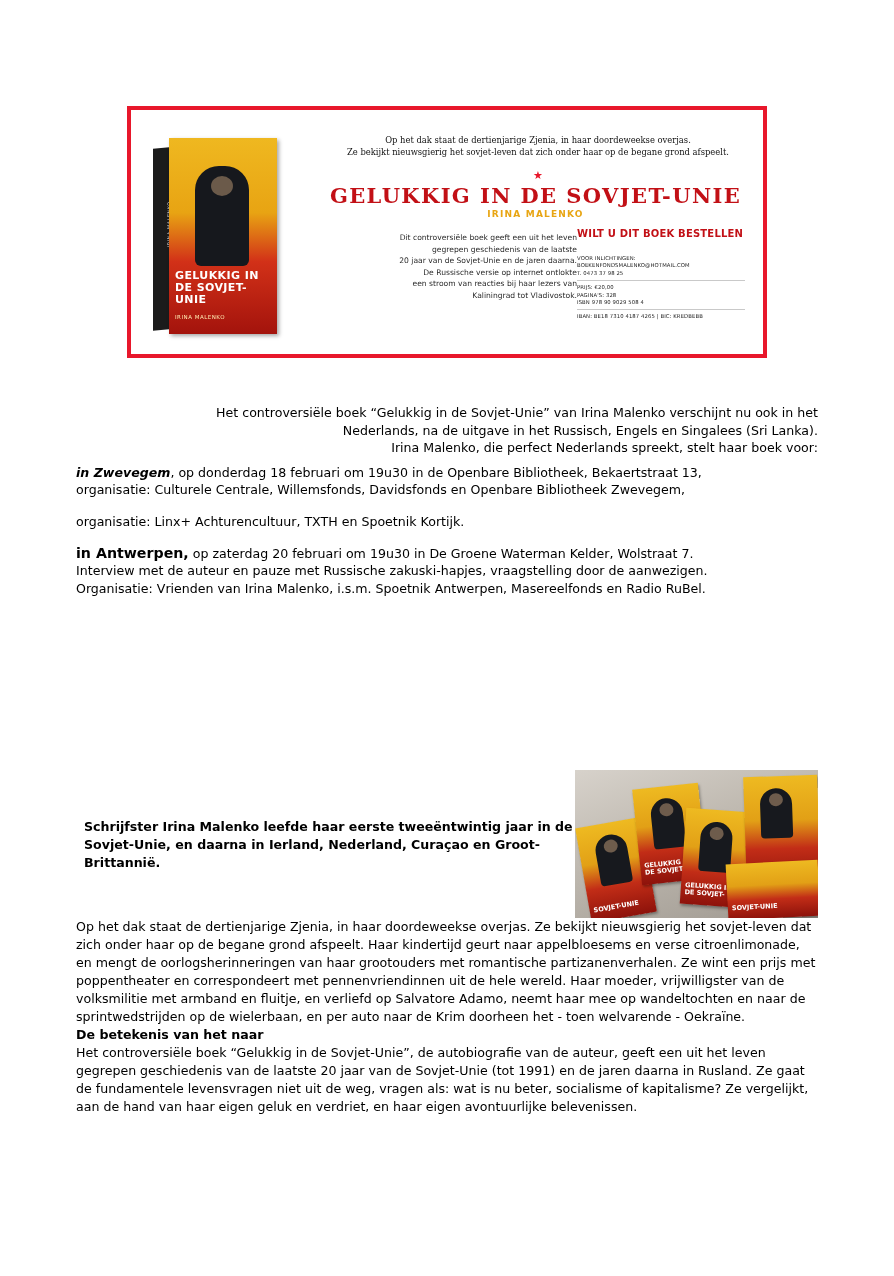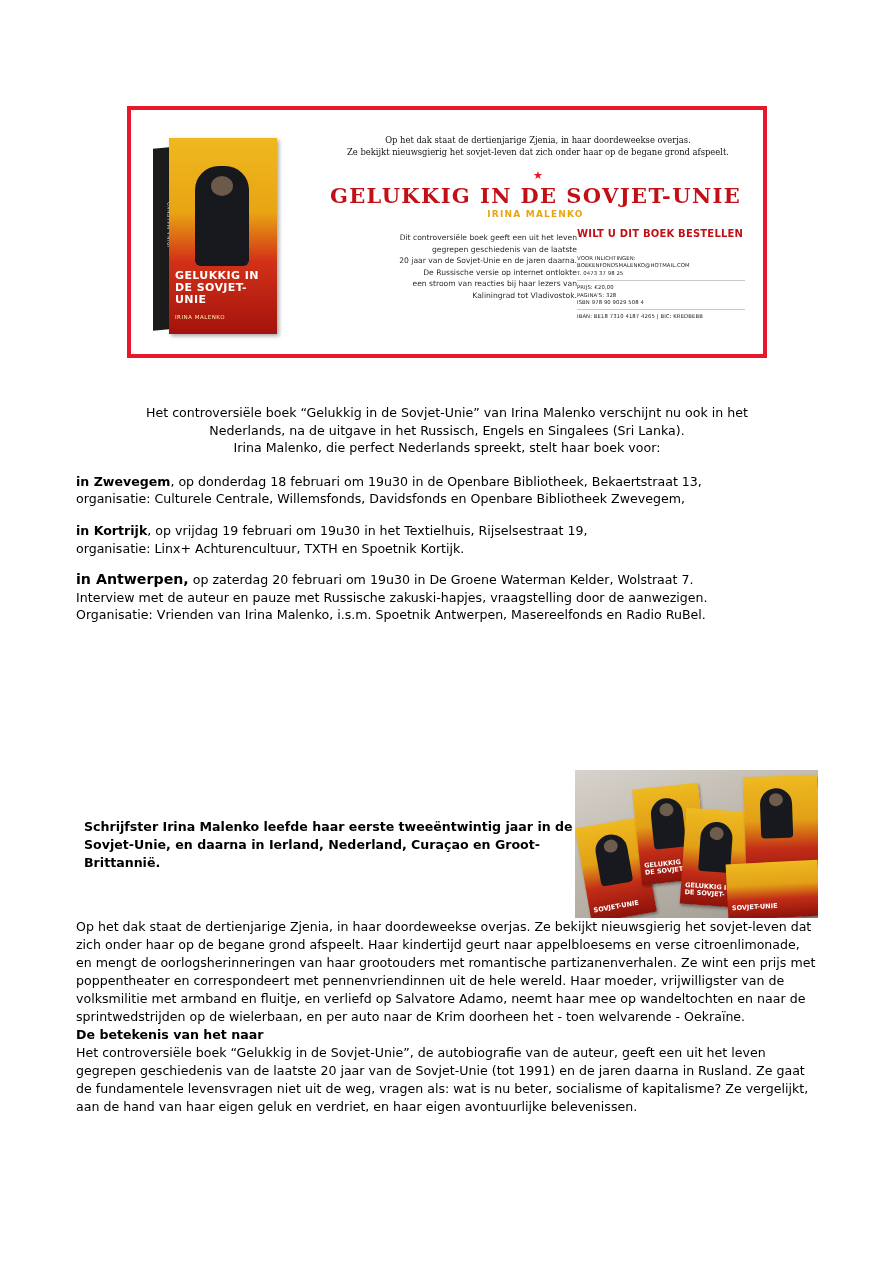--- a/index.html
+++ b/index.html
@@ -208,30 +208,30 @@
     left: 76px;
     top: 404px;
     width: 742px;
   }
   p {
     margin: 0;
     font-size: 12.6px;
     line-height: 17.6px;
   }
   .intro {
-    text-align: center;
-    margin-bottom: 16px;
+    text-align: right;
+    margin-bottom: 7px;
   }
   .evt-block {
     margin-bottom: 14px;
   }
   .evt-block.last {
     margin-bottom: 16px;
   }
-  .city { font-weight: bold; }
+  .city { font-weight: bold; font-style: italic; }
   .city-big { font-weight: bold; font-size: 14.2px; }
 
   
   .photo {
     position: absolute;
     left: 575px;
     top: 770px;
     width: 243px;
     height: 148px;
     overflow: hidden;
@@ -372,21 +372,20 @@
       <p>Nederlands, na de uitgave in het Russisch, Engels en  Singalees (Sri Lanka).</p>
       <p>Irina Malenko, die perfect Nederlands spreekt, stelt haar boek voor:</p>
     </div>
 
     <div class="evt-block">
       <p><span class="city">in Zwevegem</span><span>, op donderdag 18 februari om 19u30 in de Openbare Bibliotheek, Bekaertstraat 13,</span></p>
       <p>organisatie: Culturele Centrale,  Willemsfonds, Davidsfonds en Openbare Bibliotheek Zwevegem,</p>
     </div>
 
     <div class="evt-block">
-      <p><span class="city">in Kortrijk</span><span>, op vrijdag 19 februari om 19u30 in het Textielhuis, Rijselsestraat 19,</span></p>
       <p>organisatie: Linx+ Achturencultuur, TXTH  en Spoetnik Kortijk.</p>
     </div>
 
     <div class="evt-block last">
       <p><span class="city-big">in Antwerpen,</span><span>   op zaterdag 20 februari om 19u30 in De Groene Waterman Kelder, Wolstraat 7.</span></p>
       <p>Interview met de auteur en pauze met Russische zakuski-hapjes, vraagstelling door de aanwezigen.</p>
       <p>Organisatie: Vrienden van Irina Malenko, i.s.m. Spoetnik Antwerpen, Masereelfonds en Radio RuBel.</p>
     </div>
 
   </div>

